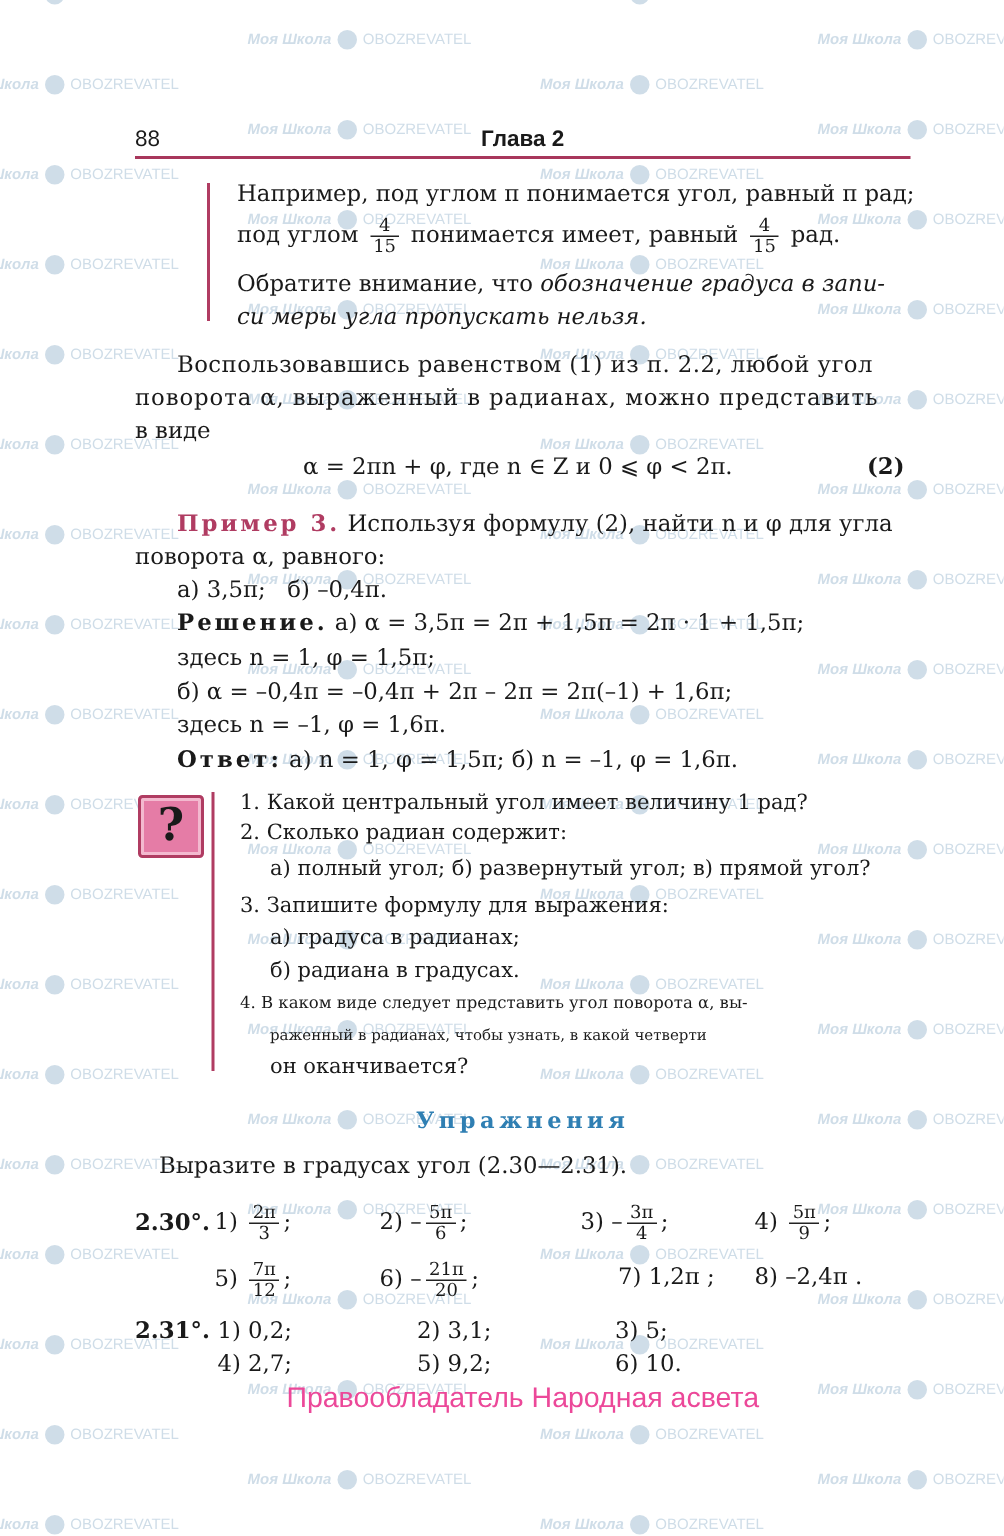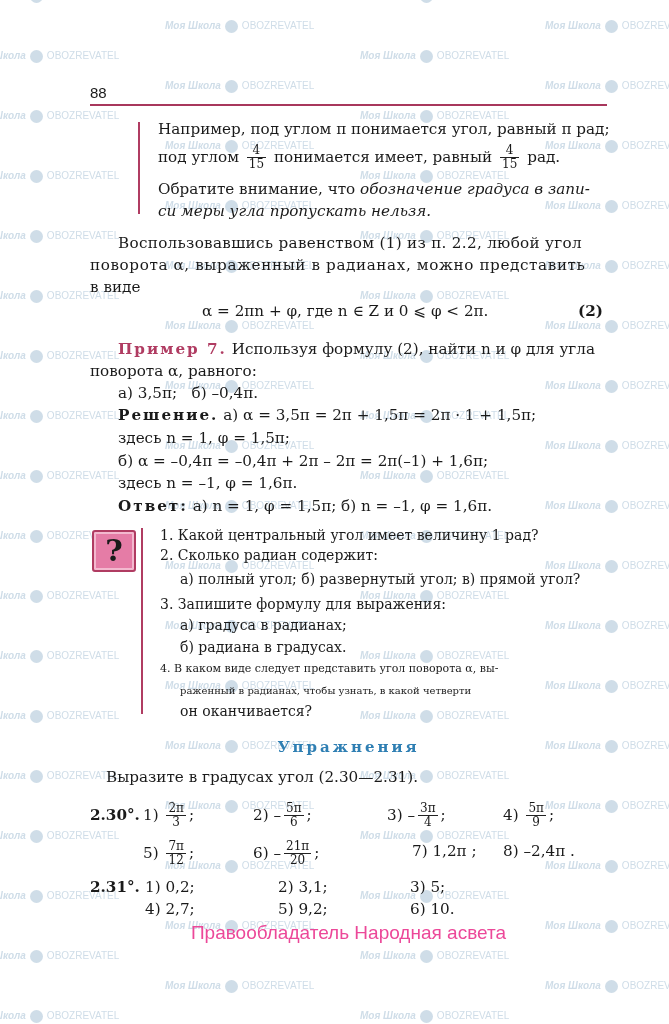--- a/index.html
+++ b/index.html
@@ -105,20 +105,21 @@
     <div class="wm" style="left: 165px; top: 980px;"><i>Моя Школа</i><span class="logo"></span><span>OBOZREVATEL</span></div>
     <div class="wm" style="left: 360px; top: 950px;"><i>Моя Школа</i><span class="logo"></span><span>OBOZREVATEL</span></div>
     <div class="wm" style="left: 545px; top: 980px;"><i>Моя Школа</i><span class="logo"></span><span>OBOZREVATEL</span></div>
     <div class="wm" style="left: -30px; top: 1010px;"><i>Моя Школа</i><span class="logo"></span><span>OBOZREVATEL</span></div>
     <div class="wm" style="left: 360px; top: 1010px;"><i>Моя Школа</i><span class="logo"></span><span>OBOZREVATEL</span></div>
   </div>
 
 <div class="page">
   <div class="hdr">
     <span class="pgnum">88</span>
+    <span class="chap">Глава 2</span>
   </div>
   <div class="hdr-rule"></div>
 </div>
 
 <div class="vbar" style="left:138px; top:122px; height:92px;"></div>
 <div class="txt" style="left:158px; top:118px;">Например, под углом π понимается угол, равный π рад;</div>
 <div class="txt" style="left:158px; top:144px;">
   <span>под углом</span>
   <span class="frac"><span class="n">4</span><span class="d">15</span></span>
   <span>понимается имеет, равный</span>
@@ -131,21 +132,21 @@
 </div>
 <div class="txt it" style="left:158px; top:200px;">си меры угла пропускать нельзя.</div>
 
 <div class="txt" style="left:118px; top:232px; letter-spacing:0.3px;">Воспользовавшись равенством (1) из п. 2.2, любой угол</div>
 <div class="txt" style="left:90px; top:254px; letter-spacing:0.6px;">поворота α, выраженный в радианах, можно представить</div>
 <div class="txt" style="left:90px; top:276px;">в виде</div>
 <div class="txt" style="left:202px; top:300px;">α = 2πn + φ, где n ∈ Z и 0 ⩽ φ &lt; 2π.</div>
 <div class="txt b" style="left:578px; top:300px;">(2)</div>
 
 <div class="txt" style="left:118px; top:338px;">
-  <span class="red">Пример 7.</span>
+  <span class="red">Пример 3.</span>
   <span>Используя формулу (2), найти n и φ для угла</span>
 </div>
 <div class="txt" style="left:90px; top:360px;">поворота α, равного:</div>
 <div class="txt" style="left:118px; top:382px; white-space:pre;">а) 3,5π;   б) –0,4π.</div>
 <div class="txt" style="left:118px; top:404px;">
   <span class="b sp">Решение.</span>
   <span>а) α = 3,5π = 2π + 1,5π = 2π · 1 + 1,5π;</span>
 </div>
 <div class="txt" style="left:118px; top:427px;">здесь n = 1, φ = 1,5π;</div>
 <div class="txt" style="left:118px; top:450px;">б) α = –0,4π = –0,4π + 2π – 2π = 2π(–1) + 1,6π;</div>

